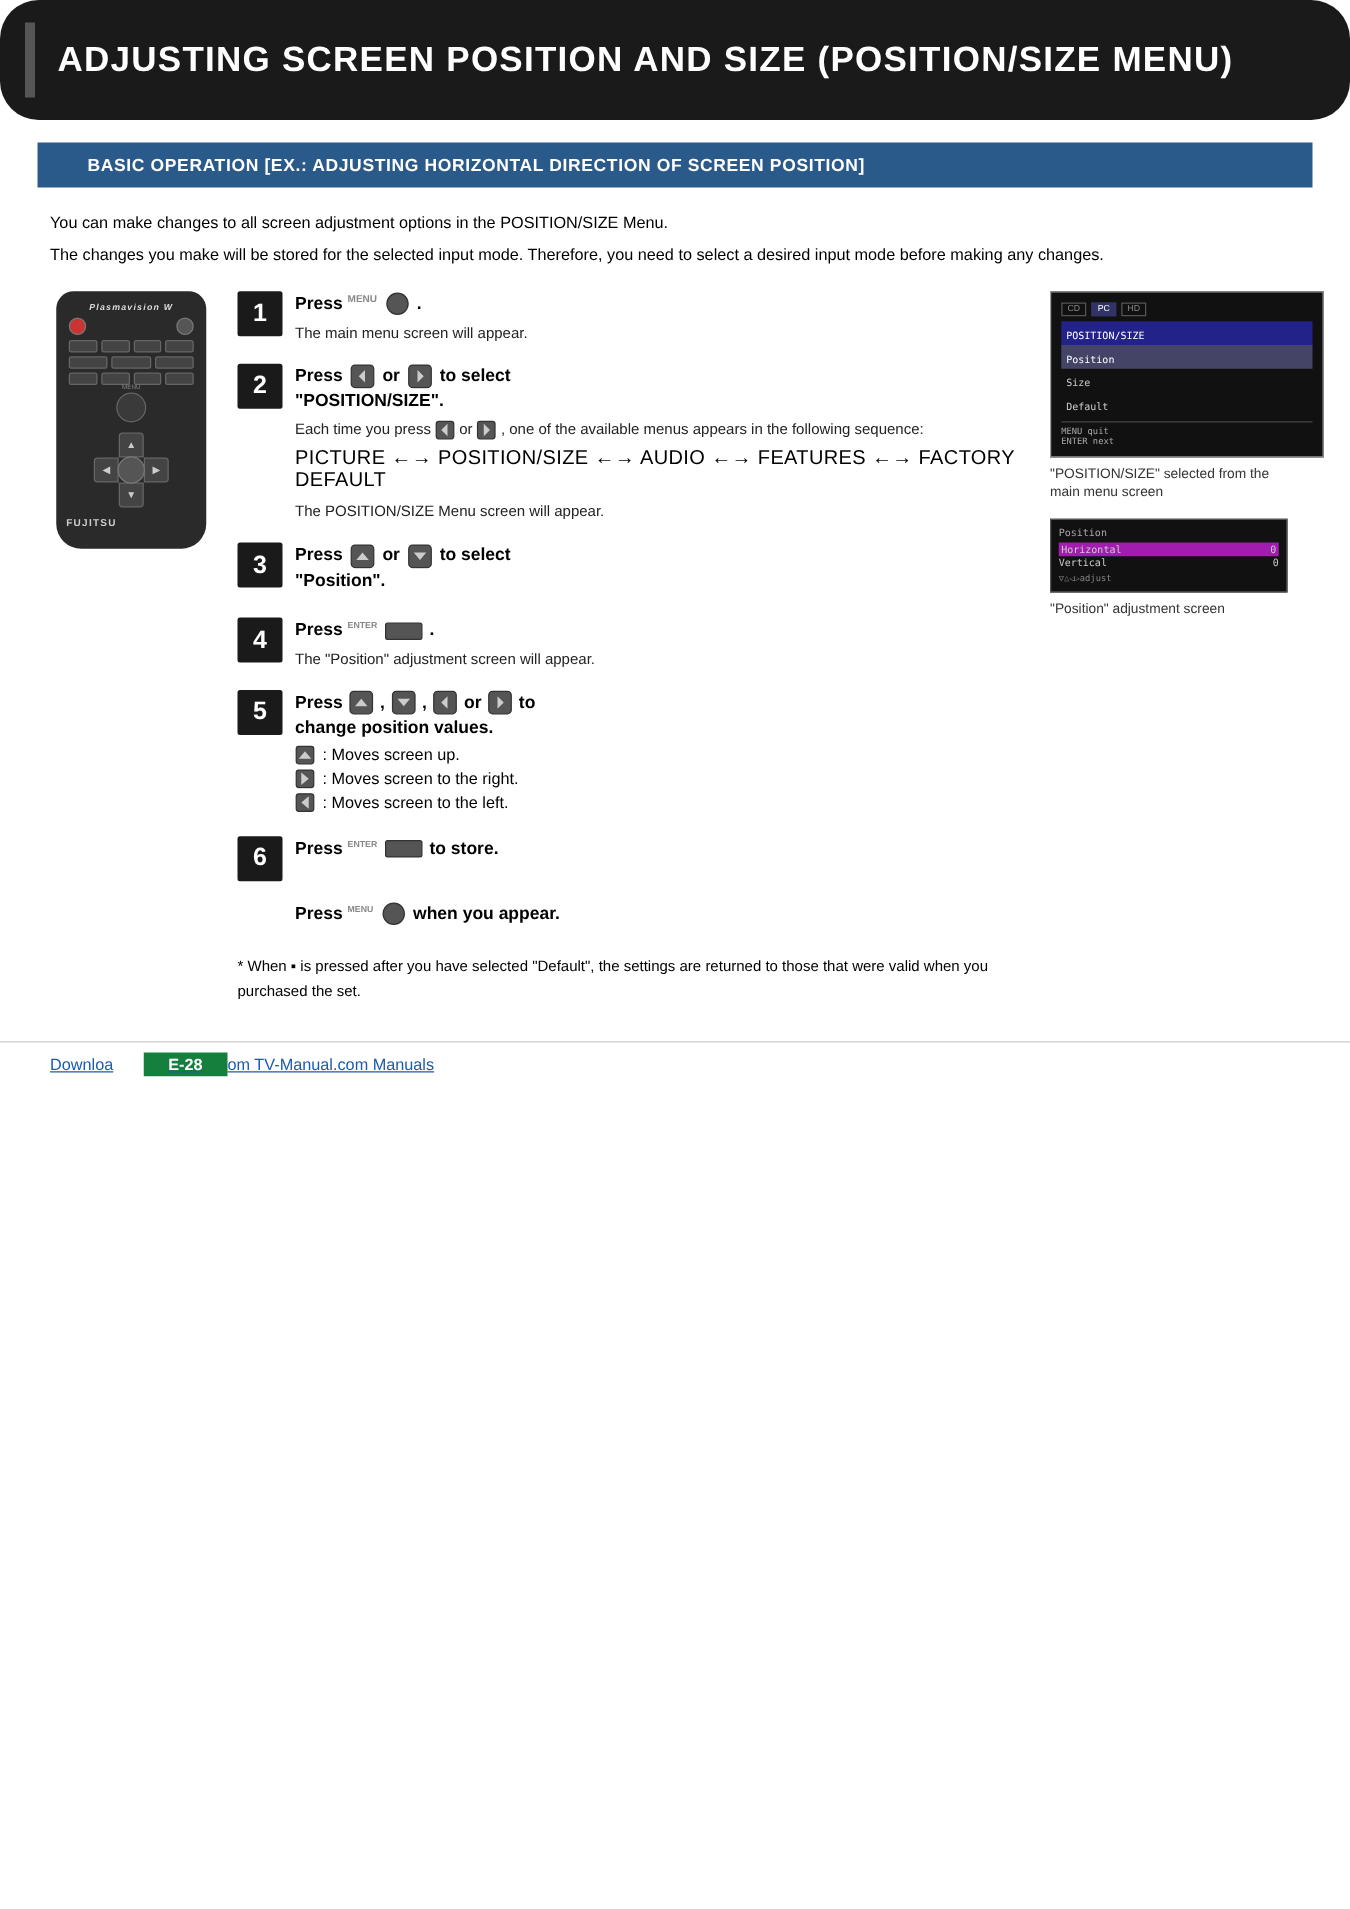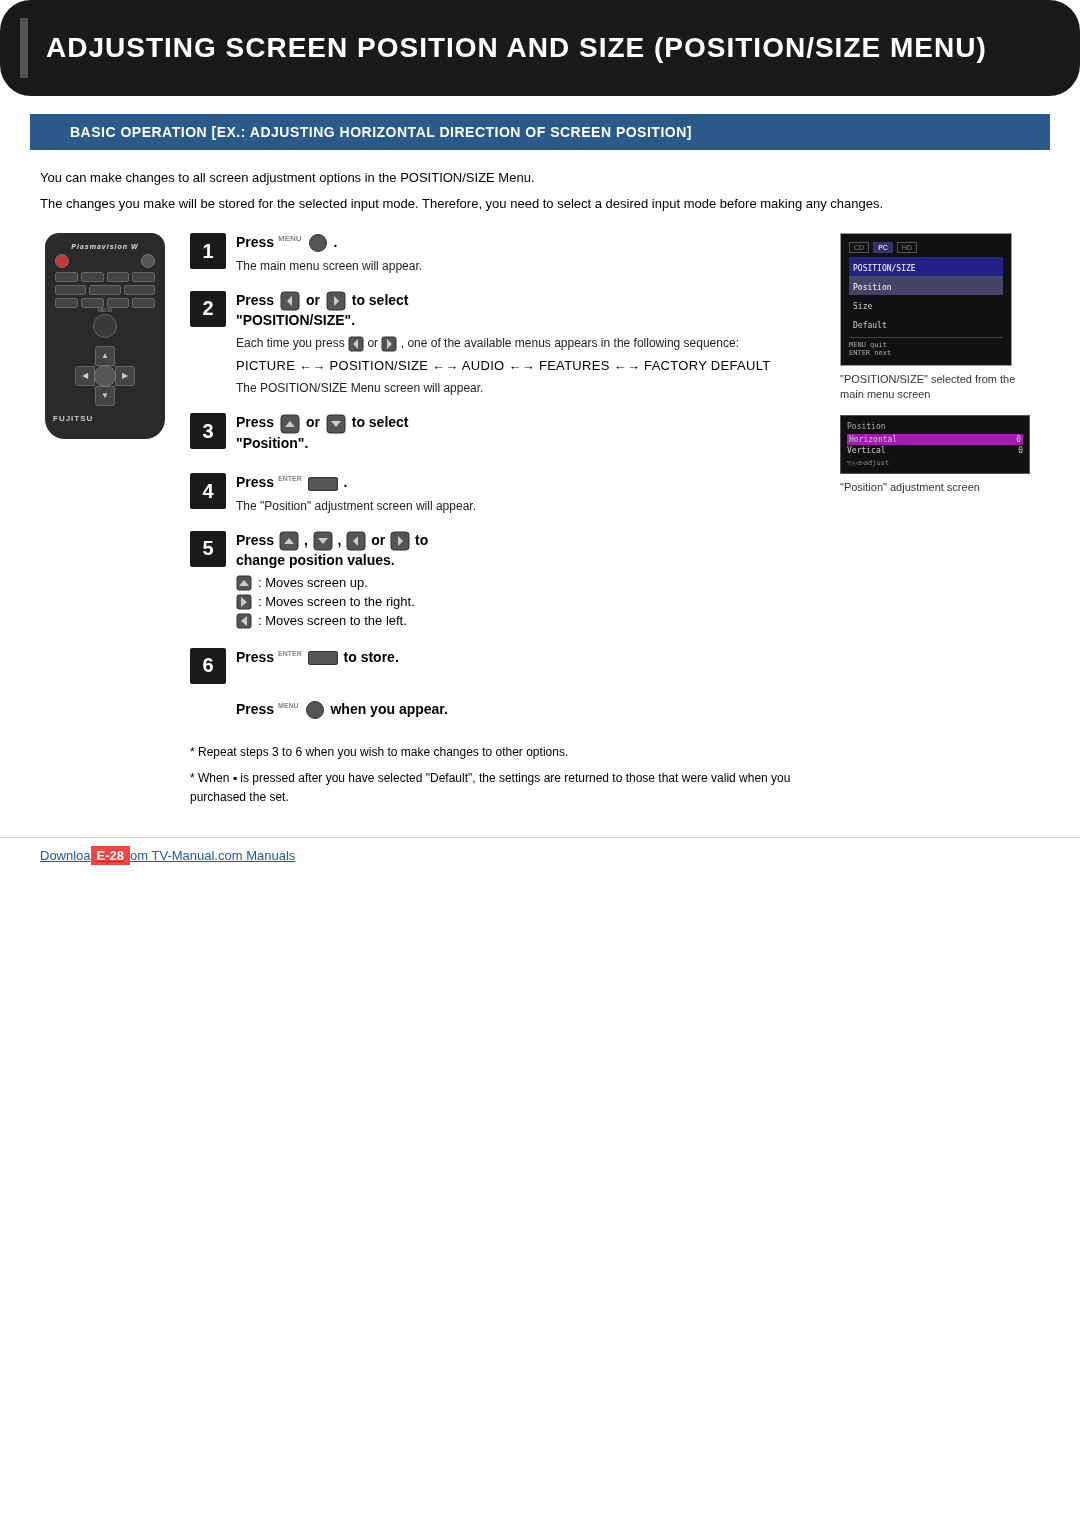--- a/index.html
+++ b/index.html
@@ -234,37 +234,37 @@
       line-height: 1.4;
     }
 
     .step-desc {
       font-size: 12px;
       line-height: 1.5;
       color: #222;
     }
 
     .sequence-text {
-      font-size: 13px;
+      font-size: 16px;
       margin: 6px 0;
       letter-spacing: 0.3px;
     }
 
     
     .screens-col {
       width: 200px;
       flex-shrink: 0;
     }
 
     .screen-box {
       border: 1px solid #999;
       background: #111;
       padding: 8px;
       margin-bottom: 6px;
-      width: 172px;
+      width: 219px;
     }
 
     .screen-caption {
       font-size: 11px;
       color: #333;
       margin-top: 4px;
       margin-bottom: 12px;
       line-height: 1.4;
     }
 
@@ -350,25 +350,26 @@
       gap: 5px;
     }
 
     .footer-link {
       color: #1a5ca8;
       text-decoration: underline;
       font-size: 13px;
     }
 
     .page-badge {
-      background: #ef4444;
+      background: #15803d;
       color: #fff;
-      padding: 2px 6px;
+      padding: 2px 20px;
       font-size: 13px;
       font-weight: bold;
+      margin-left: 24px;
     }
   </style>
 </head>
 <body>
 
 <div class="main-header">
   <div class="main-header-bar"></div>
   <h1 class="main-title">ADJUSTING SCREEN POSITION AND SIZE (POSITION/SIZE MENU)</h1>
 </div>
 
@@ -595,23 +596,20 @@
           <div class="step-title">
             <span>Press</span>
             <span style="font-size:7px; color:#888; vertical-align:super;">MENU</span>
             <span style="display:inline-block; width:18px; height:18px; border-radius:50%; background:#555; border:1px solid #333; vertical-align:middle; margin:0 3px;"></span>
             <strong>when you appear.</strong>
           </div>
         </div>
       </div>
 
       <div class="notes-section">
-        <div style="margin-bottom:6px;">
-          <span>* Repeat steps 3 to 6 when you wish to make changes to other options.</span>
-        </div>
         <div>
           <span>* When ▪ is pressed after you have selected "Default", the settings are returned to those that were valid when you purchased the set.</span>
         </div>
       </div>
     </div>
 
     <div class="screens-col">
 
       <div class="screen-box">
         <div class="screen-top-bar">

